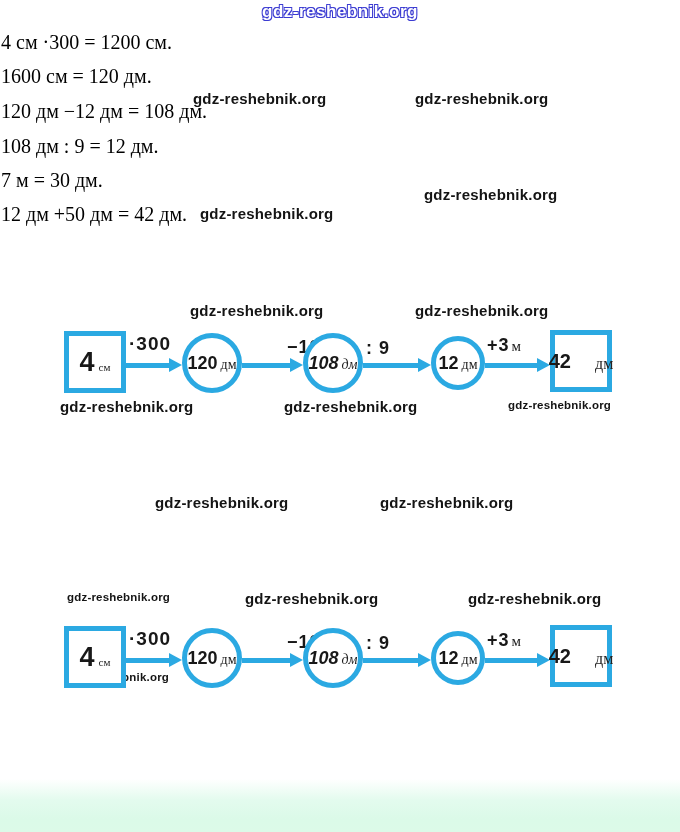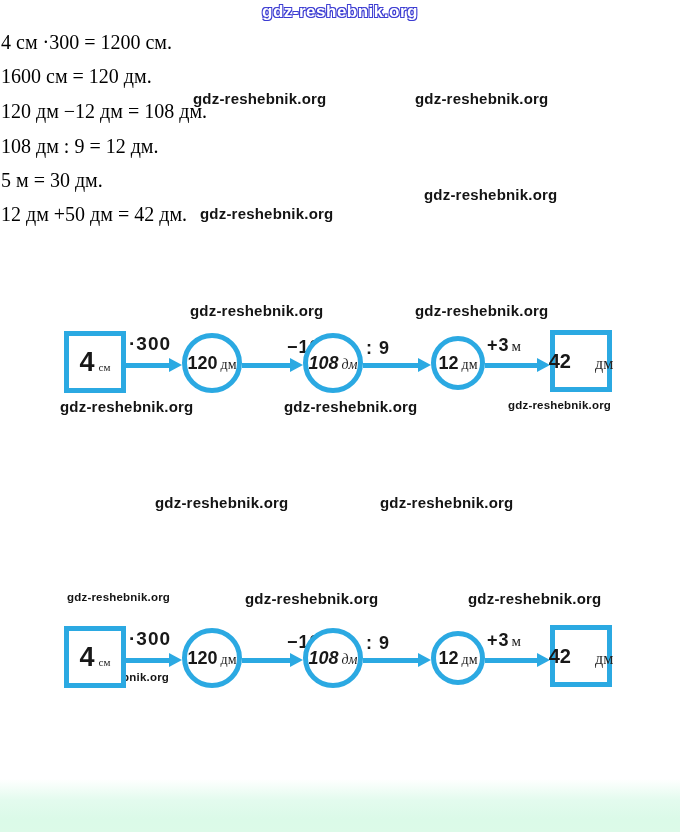--- a/index.html
+++ b/index.html
@@ -105,21 +105,21 @@
 </style>
 </head>
 <body>
 
 <div class="title-wm">gdz-reshebnik.org</div>
 
 <div class="math-line ml-0">4 см ·300 = 1200 см.</div>
 <div class="math-line ml-1">1600 см = 120 дм.</div>
 <div class="math-line ml-2">120 дм −12 дм = 108 дм.</div>
 <div class="math-line ml-3">108 дм : 9 = 12 дм.</div>
-<div class="math-line ml-4">5 м = 30 дм.</div>
+<div class="math-line ml-4">7 м = 30 дм.</div>
 <div class="math-line ml-5">12 дм +50 дм = 42 дм.</div>
 
 <div class="wm wm1">gdz-reshebnik.org</div>
 <div class="wm wm2">gdz-reshebnik.org</div>
 <div class="wm wm3">gdz-reshebnik.org</div>
 <div class="wm wm4">gdz-reshebnik.org</div>
 <div class="wm wm5">gdz-reshebnik.org</div>
 <div class="wm wm6">gdz-reshebnik.org</div>
 <div class="wm wm7">gdz-reshebnik.org</div>
 <div class="wm wm8">gdz-reshebnik.org</div>

